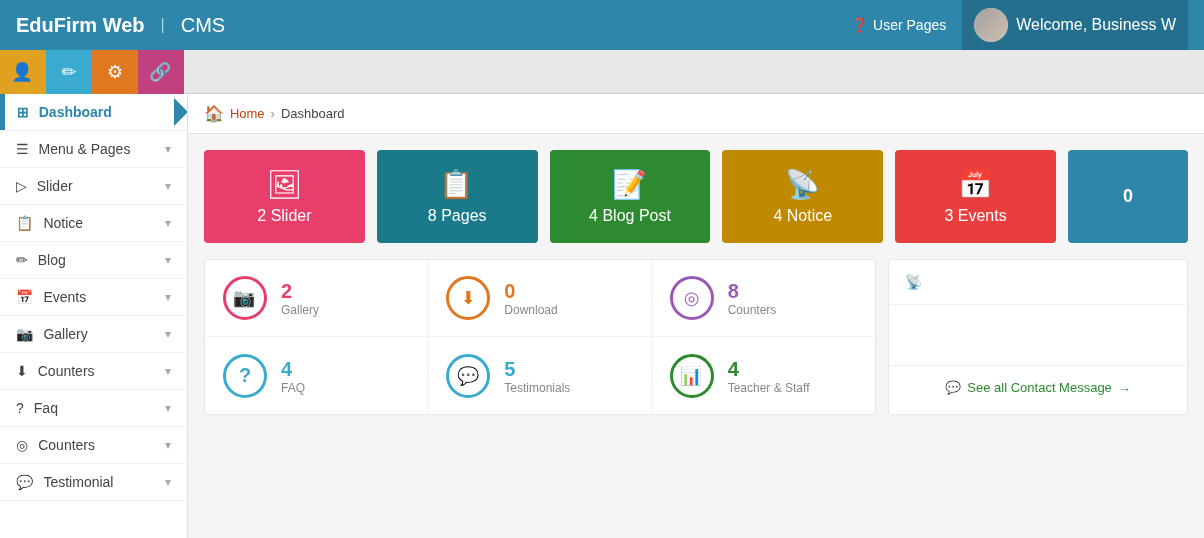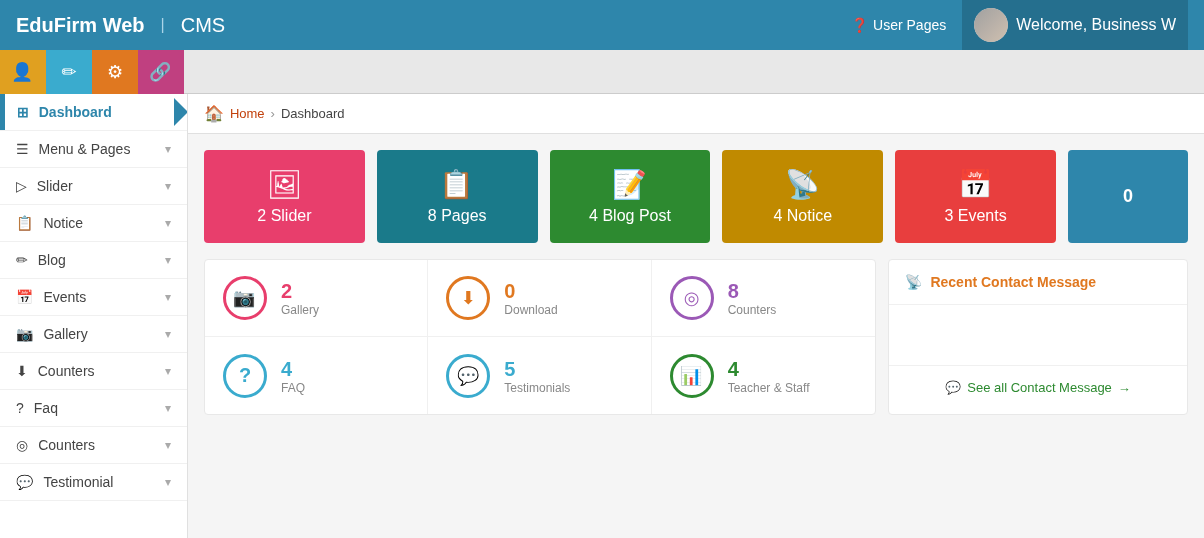--- a/index.html
+++ b/index.html
@@ -416,21 +416,20 @@
               <span class="mini-stat-label">Teacher &amp; Staff</span>
             </div>
           </div>
 
         </div>
       </div>
 
       <div class="recent-contact">
         <div class="recent-contact-header">
           <span>📡</span>
-          <span>Recent Contact Message</span>
         </div>
         <div style="height:60px;"></div>
         <div class="recent-contact-footer">
           <span>💬</span>
           <span>See all Contact Message</span>
           <span>→</span>
         </div>
       </div>
     </div>
 

